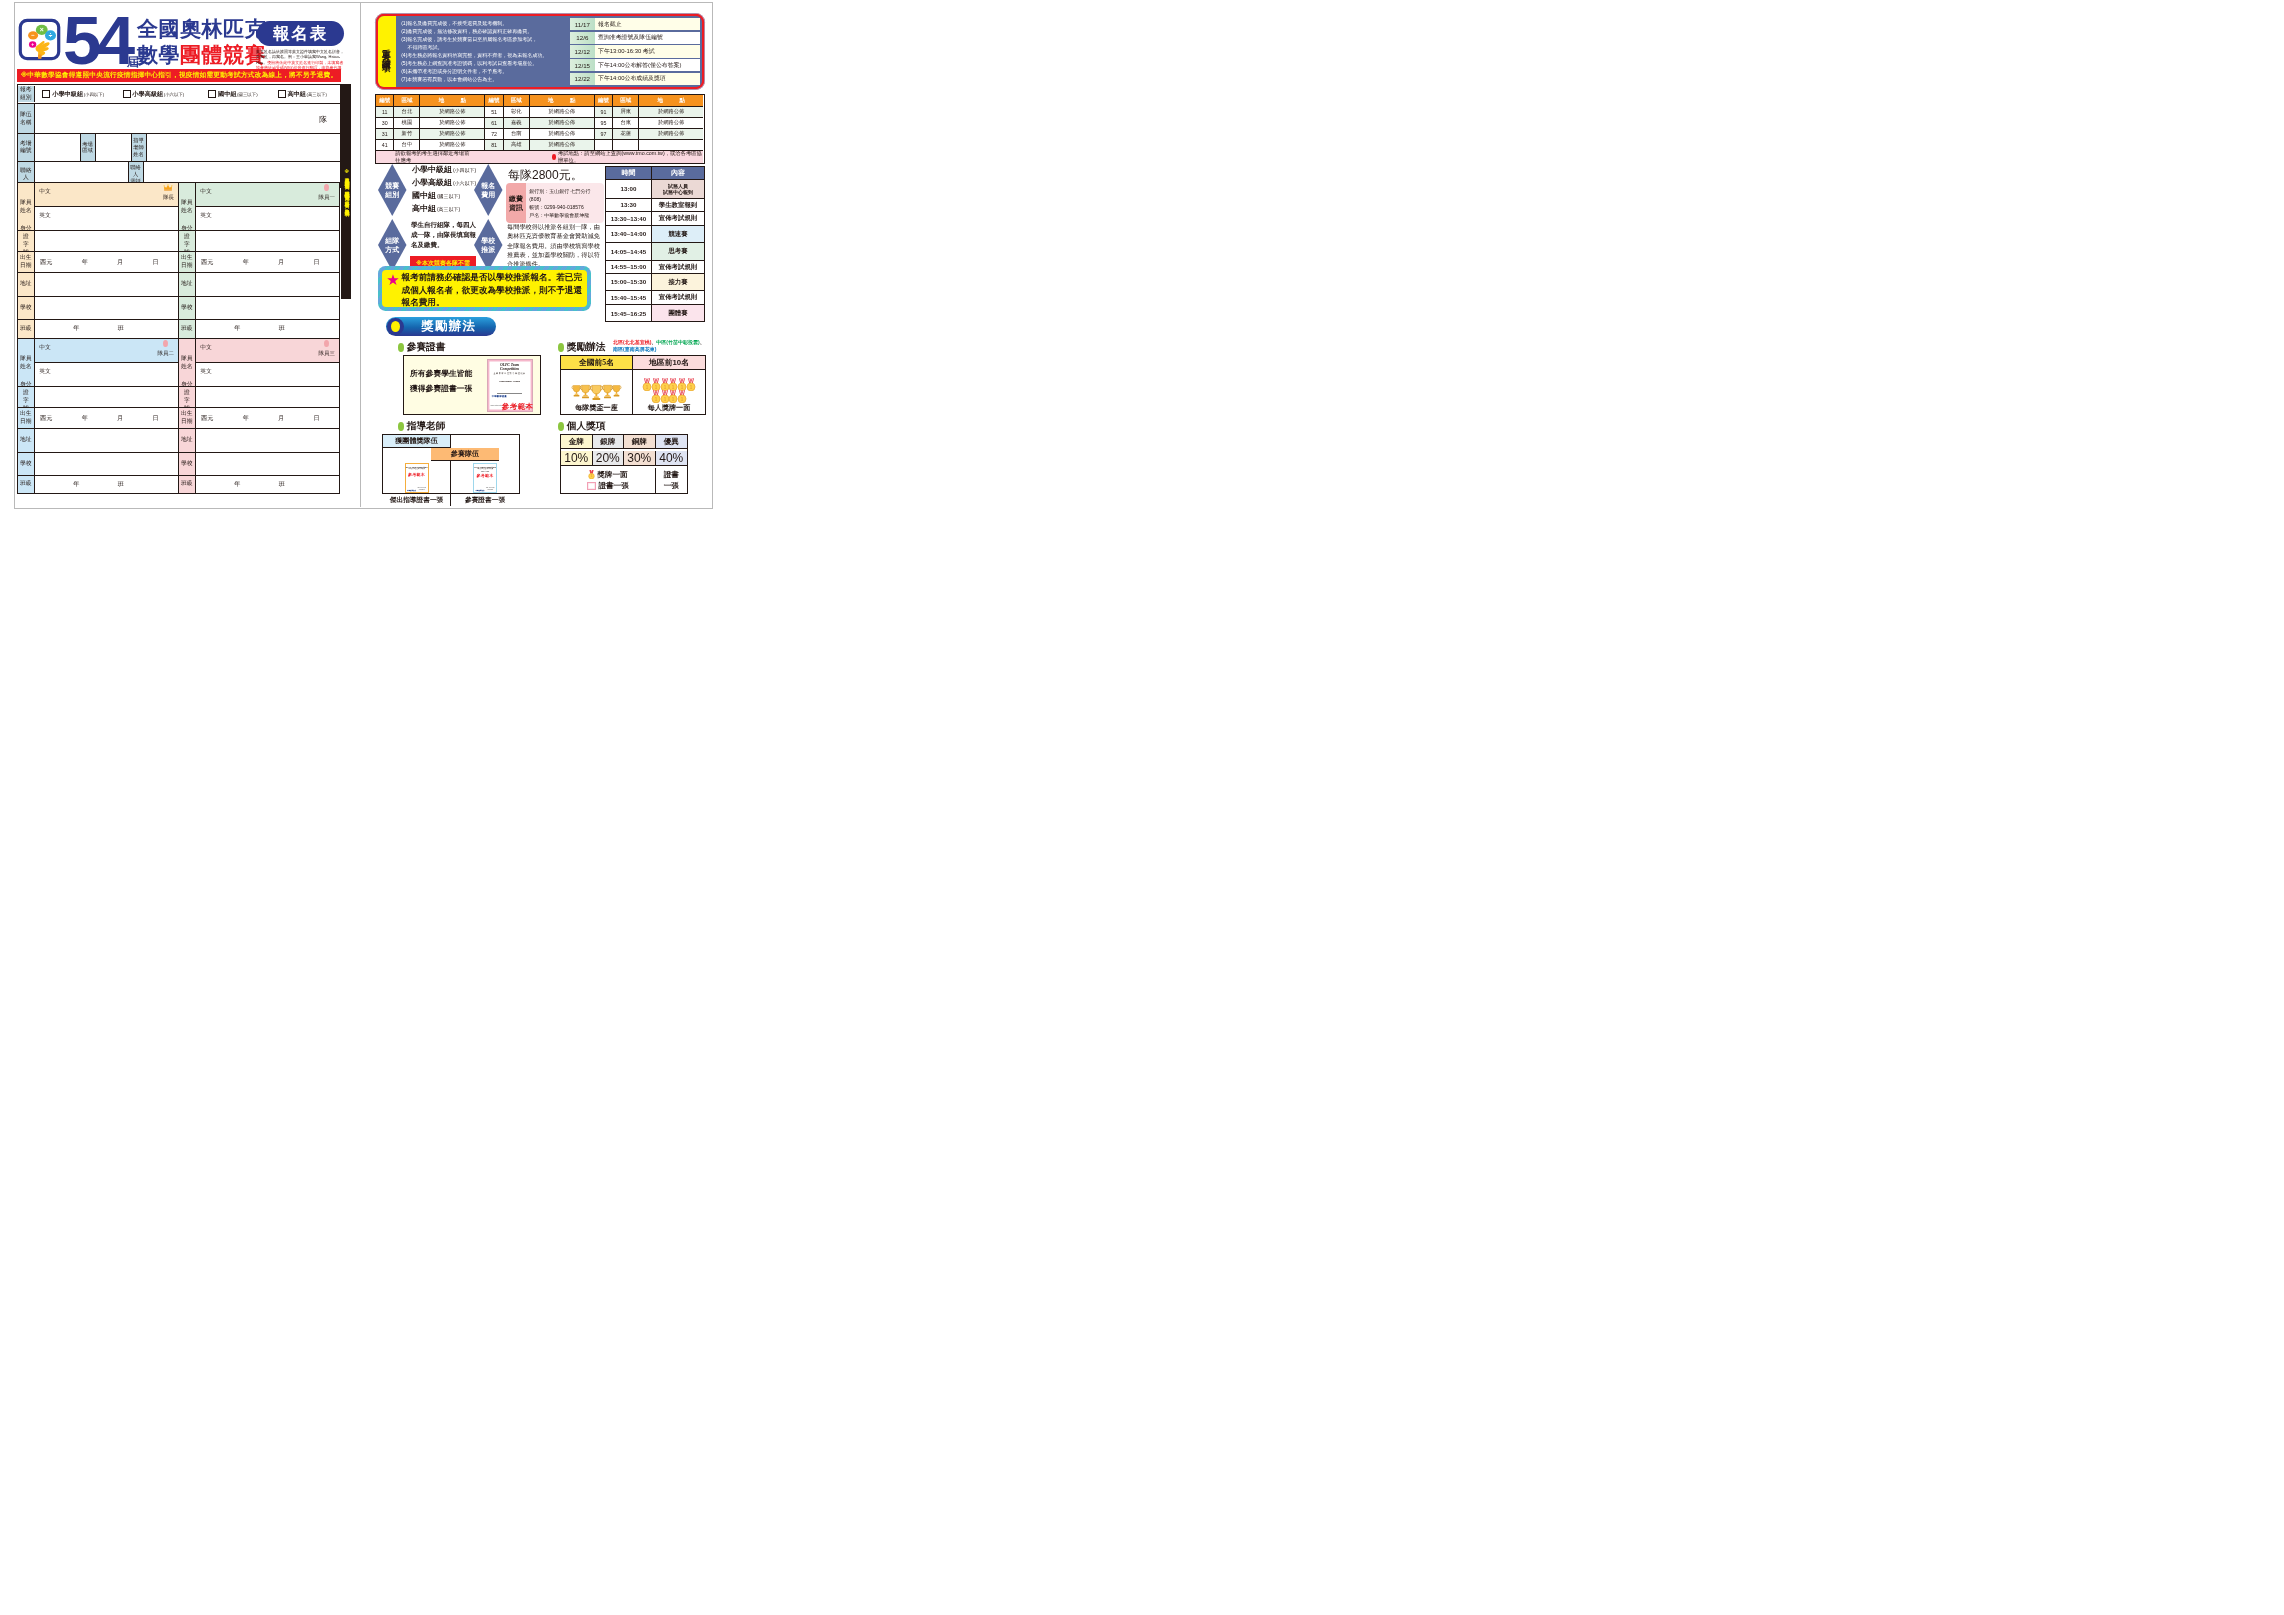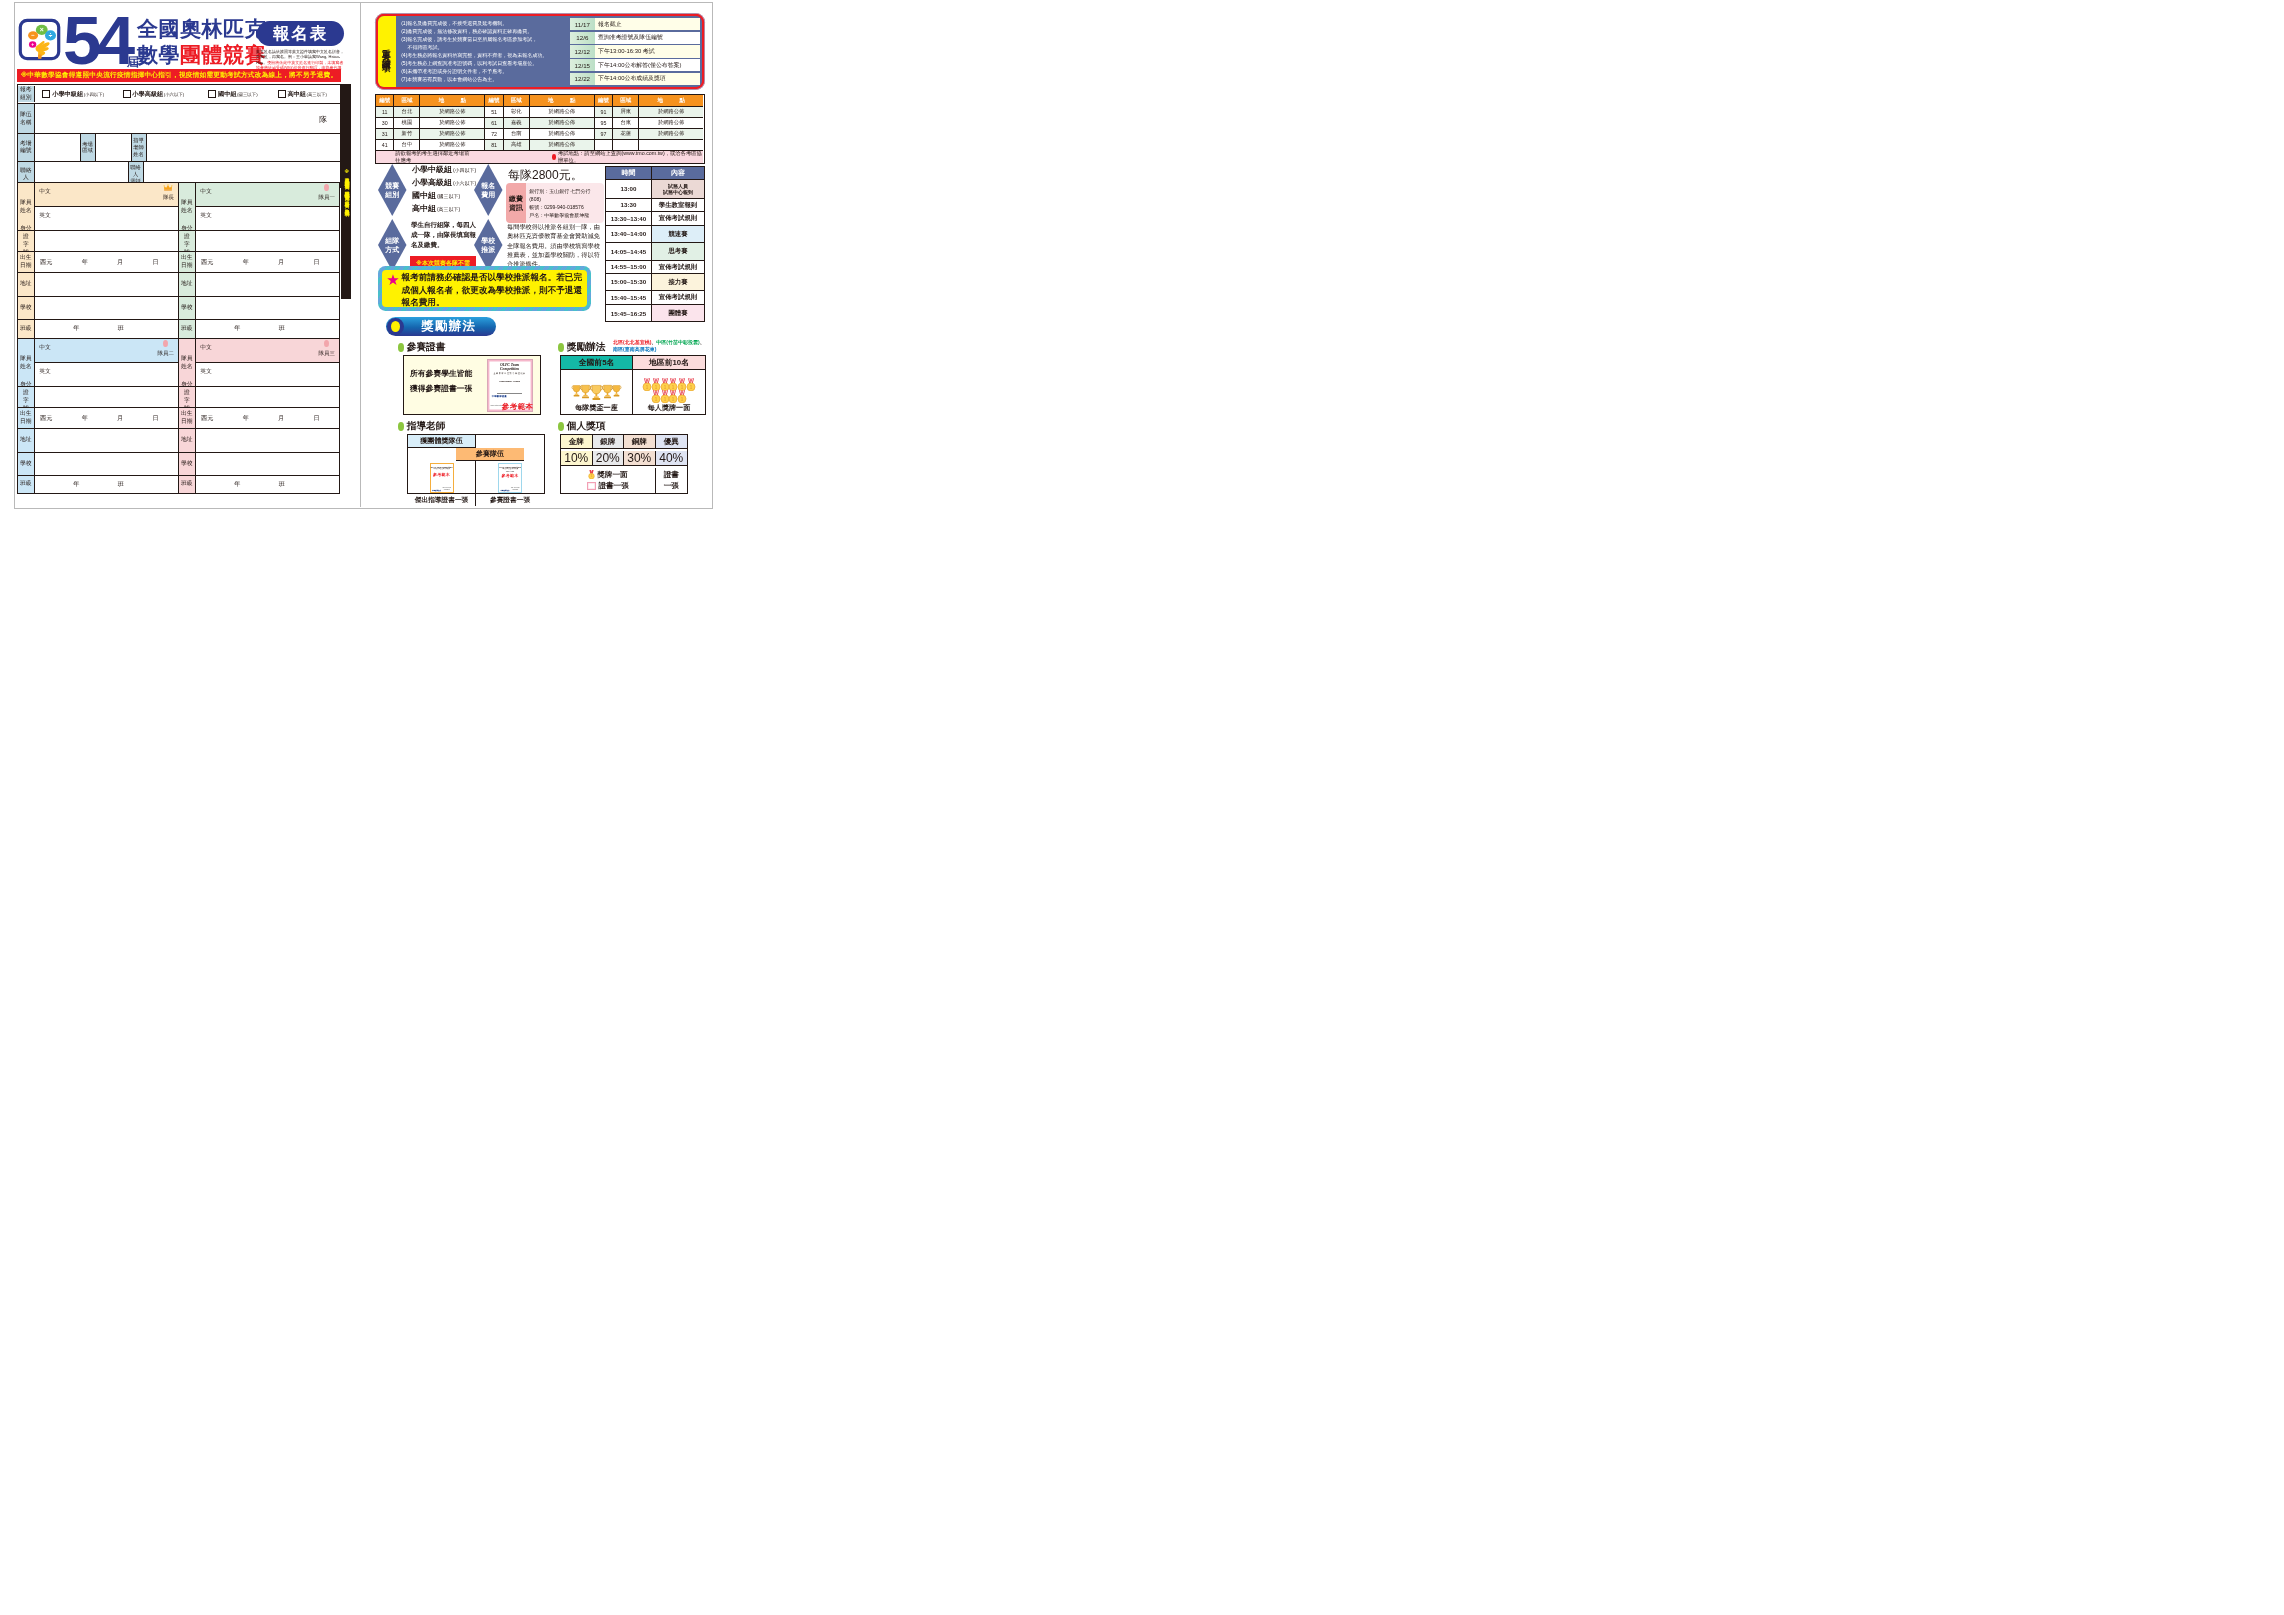--- a/index.html
+++ b/index.html
@@ -168,21 +168,21 @@
   .cert-big .cl{width:62%;height:0.5px;background:#888;margin:10px auto 0;}
   .cert-big .cb-row{position:absolute;left:2.8px;right:2.8px;bottom:2.8px;display:flex;align-items:flex-end;justify-content:space-between;}
   .cert-big .org{font-family:"Liberation Serif",serif;font-size:2.5px;color:#1B3E8C;font-weight:700;line-height:1.2;}
   .cert-big .orge{font-size:1.2px;color:#555;}
   .cert-big .sig{font-family:"Liberation Serif",serif;font-style:italic;font-size:2.6px;color:#333;}
   .wm-big{position:absolute;right:-1.8px;bottom:-0.5px;color:#ED1C24;font-size:7.4px;font-weight:700;letter-spacing:0.5px;}
 
   .teamtbl{left:560px;top:355px;width:146px;height:60px;border:1.2px solid #231815;box-sizing:border-box;display:flex;flex-wrap:wrap;}
   .tt-h{width:50%;height:14px;box-sizing:border-box;border-bottom:0.9px solid #231815;display:flex;align-items:center;justify-content:center;
         font-size:7.8px;font-weight:700;}
-  .tt-h1{background:#14b8a6;border-right:0.9px solid #231815;}
+  .tt-h1{background:#fde047;border-right:0.9px solid #231815;font-family:Liberation Serif, serif;}
   .tt-h2{background:#FBDCDC;}
   .tt-c{width:50%;box-sizing:border-box;height:44px;display:flex;flex-direction:column;align-items:center;justify-content:flex-end;padding-bottom:1.4px;}
   .tt-c1{border-right:0.9px solid #231815;}
   .tt-cap{font-size:7.1px;font-weight:700;}
   .trophies{display:flex;margin-bottom:0.9px;}
   .trophies svg{margin:0 -1.4px;}
   .medals{display:flex;flex-wrap:wrap;width:54px;justify-content:center;margin-bottom:0.5px;}
   .medals svg{margin:-0.9px -0.7px;}
 
   .advtbl{left:403px;top:434px;width:138px;height:60px;border:1.2px solid #231815;box-sizing:border-box;display:flex;flex-wrap:wrap;background:#fff;}
@@ -897,21 +897,21 @@
           </svg>
       </div>
       <div class="tt-cap">每人獎牌一面</div>
     </div>
   </div>
 
   <div class="sec-label" style="left:398px;top:420px;">
       <span class="bullet"></span>
       <b>指導老師</b>
     </div>
-  <div class="abs advtbl" style="left: 407px; top: 434px;">
+  <div class="abs advtbl" style="left: 382px; top: 434px;">
     <div class="at-h at-h1">獲團體獎隊伍</div>
     <div class="at-h at-h2">參賽隊伍</div>
     <div class="at-c at-c1">
       <div class="cert-mini cm-orange">
         <div class="ct">OLPC Team Competition</div>
         <div class="cs">全國奧林匹克數學團體競賽</div>
         <div class="wm">參考範本</div>
         <div class="cb-row">
             <span class="org">中華數學協會</span>
             <span class="sig"><span>Tsai Kun Lung</span><br><span>President</span></span>

